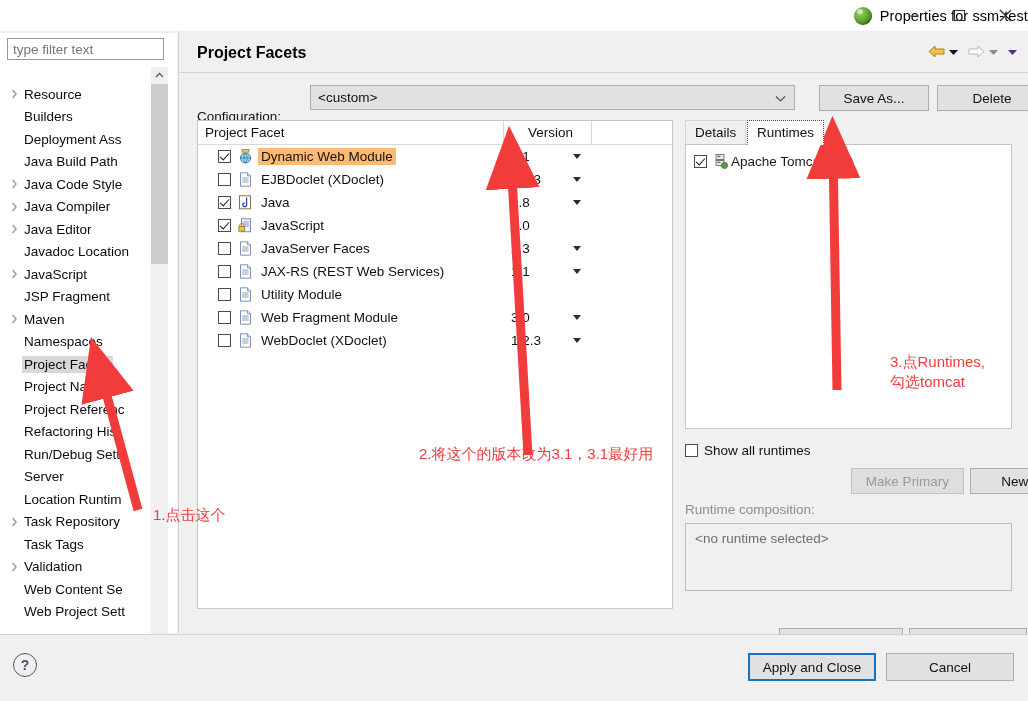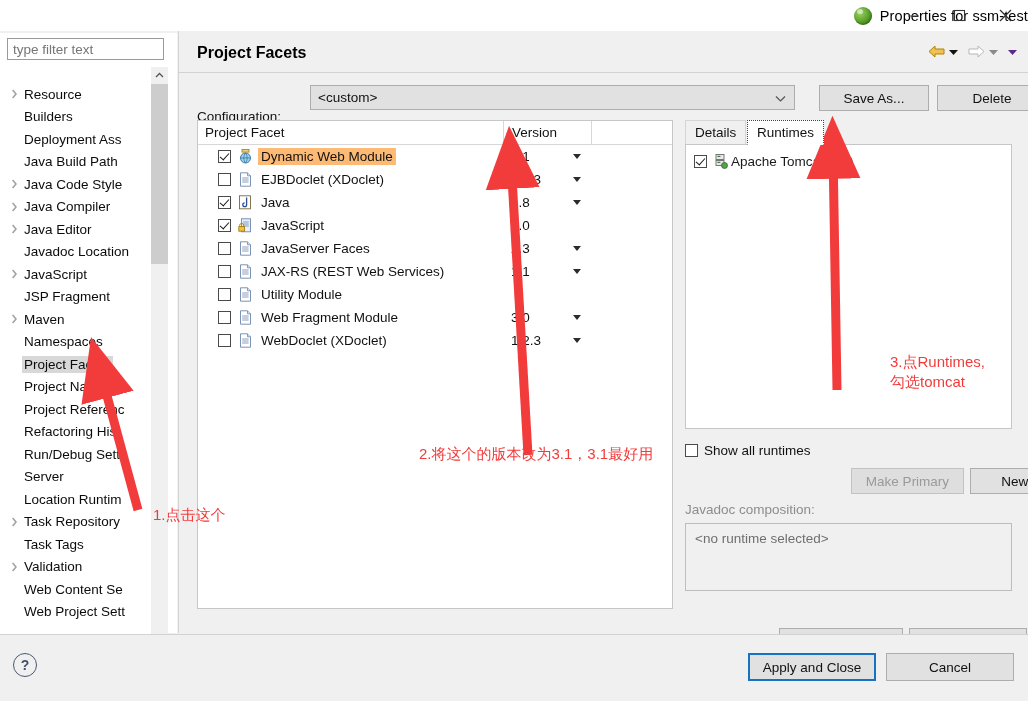--- a/index.html
+++ b/index.html
@@ -153,21 +153,21 @@
   .facet-panel {
     position: absolute; left: 18px; top: 89px; width: 476px; height: 489px;
     background: #ffffff; border: 1px solid #c6c6c6;
   }
   .facet-head {
     height: 24px; display: flex; align-items: center;
     background: #ffffff; border-bottom: 1px solid #d8d8d8;
     font-size: 13.5px; color: #111;
   }
   .facet-head .col-facet { width: 305px; padding-left: 7px; }
-  .facet-head .col-ver   { width: 88px; padding-left: 8px; border-left: 1px solid #d8d8d8; height: 24px; display:flex; align-items:center;}
+  .facet-head .col-ver   { width: 88px; padding-left: 24px; border-left: 1px solid #d8d8d8; height: 24px; display:flex; align-items:center;}
   .facet-head .col-end   { flex: 1; border-left: 1px solid #d8d8d8; height: 24px; }
   .facet-rows { position: relative; }
   .facet-row {
     height: 23px; display: flex; align-items: center;
     font-size: 13.5px; color: #111;
   }
   .facet-row .cell-name {
     width: 305px; display: flex; align-items: center; padding-left: 20px;
   }
   .facet-row .cell-ver {
@@ -679,21 +679,21 @@
     </div>
 
     <div class="show-all">
       <span class="chk"></span>
       <span>Show all runtimes</span>
     </div>
 
     <div class="btn btn-make-primary disabled">Make Primary</div>
     <div class="btn btn-new">New...</div>
 
-    <div class="rt-comp-label">Javadoc composition:</div>
+    <div class="rt-comp-label">Runtime composition:</div>
     <div class="rt-comp-box">
       <span>&lt;no runtime selected&gt;</span>
     </div>
 
     <div class="btn btn-revert">Revert</div>
     <div class="btn btn-apply">Apply</div>
   </div>
 
   <div class="main-sep"></div>
 

